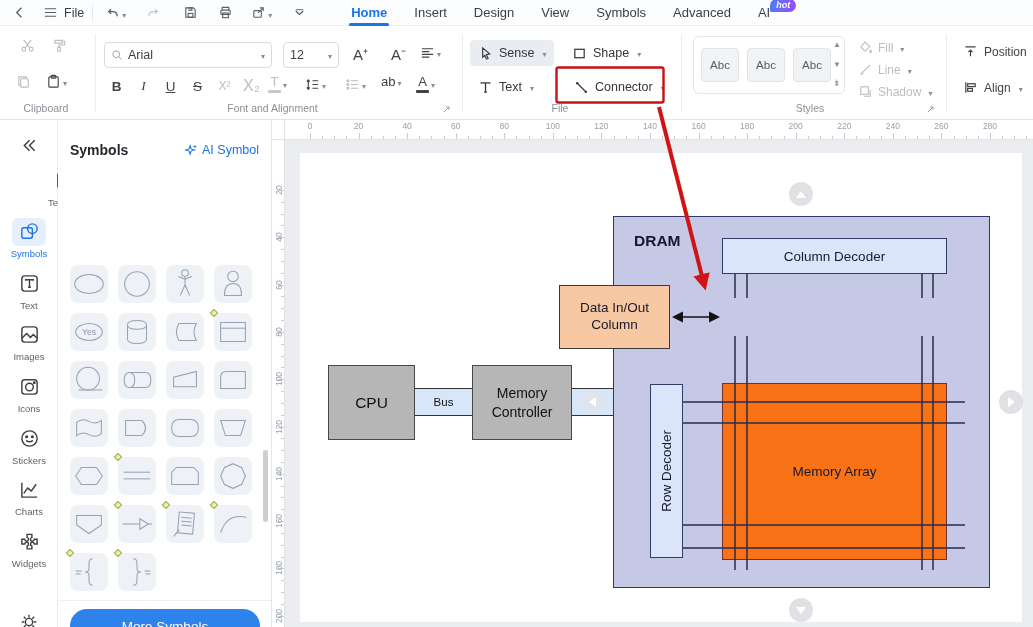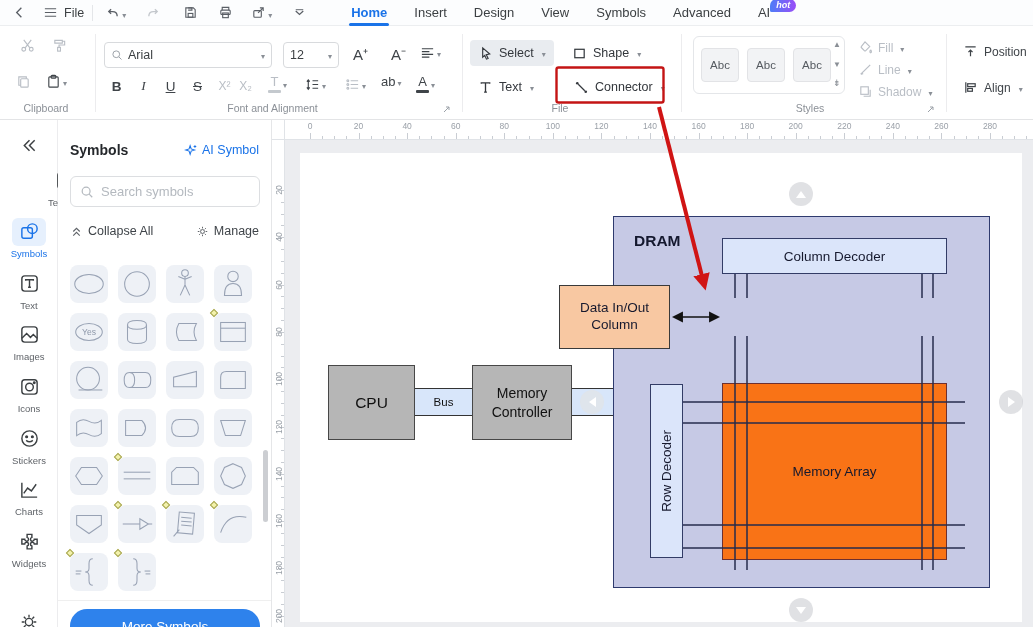--- a/index.html
+++ b/index.html
@@ -213,21 +213,21 @@
         <path d="M2 4 h12 M2 7 h8 M2 10 h12 M2 13 h8"></path>
       </svg>
       <span class="caret"></span>
     </div>
 
   <div class="rb fmt" style="left:104px; top:48px; font-weight:bold">B</div>
   <div class="rb fmt" style="left:131px; top:48px; font-style:italic; font-family:'Liberation Serif',serif">I</div>
   <div class="rb fmt" style="left:158px; top:48px; text-decoration:underline">U</div>
   <div class="rb fmt" style="left:185px; top:48px; text-decoration:line-through">S</div>
   <div class="rb fmt disabled" style="left:212px; top:48px; font-size:12px">X²</div>
-  <div class="rb fmt disabled" style="left:233px; top:48px; font-size:12px">X₂</div>
+  <div class="rb fmt disabled" style="left:239px; top:48px; font-size:16px">X₂</div>
   <div class="rb disabled" style="left:268px; top:48px">
       <span style="display:flex;flex-direction:column;align-items:center;font-size:13px">
         <span>T</span>
         <span class="abar" style="background:#c4c9ce"></span>
       </span>
       <span class="caret"></span>
     </div>
   <div class="rb" style="left:305px; top:51px">
       <svg viewBox="0 0 16 16" fill="none" stroke="currentColor" stroke-width="1.2">
         <path d="M3.5 3 v10 M2 5 L3.5 3 L5 5 M2 11 L3.5 13 L5 11 M8 4 h6 M8 8 h6 M8 12 h6"></path>
@@ -257,21 +257,21 @@
   <div class="grp-label" style="left:180px; width:185px">Font and Alignment</div>
   <svg class="expander" style="left:441px" viewBox="0 0 11 11" fill="none" stroke="currentColor" stroke-width="1">
       <path d="M3 8 L8 3 M5 3 h3 v3"></path>
     </svg>
   <div class="gsep" style="left:462px"></div>
 
   <div class="toolbtn rb selected" style="left:470px; top:14px">
       <svg viewBox="0 0 16 16" fill="none" stroke="#33373c" stroke-width="1.2">
         <path d="M5 2 L12.5 8.5 L8.8 9.2 L10.8 13.2 L9 14 L7.2 10 L5 12 Z"></path>
       </svg>
-      <span>Select</span>
+      <span>Sense</span>
       <span class="caret"></span>
     </div>
   <div class="toolbtn rb" style="left:564px; top:14px">
       <svg viewBox="0 0 16 16" fill="none" stroke="#33373c" stroke-width="1.3">
         <rect x="3" y="3.5" width="10" height="9"></rect>
       </svg>
       <span>Shape</span>
       <span class="caret"></span>
     </div>
   <div class="toolbtn rb" style="left:470px; top:48px">
@@ -412,42 +412,20 @@
 
 <div class="panel">
   <div class="panel-title">Symbols</div>
   <div class="ai-link">
       <svg viewBox="0 0 16 16" fill="none" stroke="currentColor" stroke-width="1.2">
         <path d="M7 3 L8.2 6.8 L12 8 L8.2 9.2 L7 13 L5.8 9.2 L2 8 L5.8 6.8 Z"></path>
         <path d="M12.5 2.5 v3 M11 4 h3"></path>
       </svg>
       <span>AI Symbol</span>
     </div>
-  <div class="searchbox">
-    <svg viewBox="0 0 16 16" fill="none" stroke="currentColor" stroke-width="1.4">
-        <circle cx="7" cy="7" r="4.5"></circle>
-        <path d="M10.5 10.5 L14 14"></path>
-      </svg>
-    <input type="text" placeholder="Search symbols" style="">
-  </div>
-  <div class="collapse-row">
-    <span class="linkbtn">
-        <svg viewBox="0 0 16 16" fill="none" stroke="currentColor" stroke-width="1.4">
-          <path d="M4 8 l4-4 4 4 M4 13 l4-4 4 4"></path>
-        </svg>
-        <span>Collapse All</span>
-      </span>
-    <span class="linkbtn">
-        <svg viewBox="0 0 16 16" fill="none" stroke="currentColor" stroke-width="1.2">
-          <circle cx="8" cy="8" r="2.4"></circle>
-          <path d="M8 2.2v2M8 11.8v2M2.2 8h2M11.8 8h2M3.9 3.9l1.4 1.4M10.7 10.7l1.4 1.4M12.1 3.9l-1.4 1.4M5.3 10.7l-1.4 1.4"></path>
-        </svg>
-        <span>Manage</span>
-      </span>
-  </div>
   <div class="symgrid" id="symgrid">
       <div class="symcell" style="left: 0px; top: 0px;">
         <svg viewBox="0 0 40 40">
           <ellipse cx="20" cy="20" rx="15" ry="10"></ellipse>
         </svg>
       </div>
       <div class="symcell" style="left: 48px; top: 0px;">
         <svg viewBox="0 0 40 40">
           <circle cx="20" cy="20" r="13"></circle>
         </svg>

